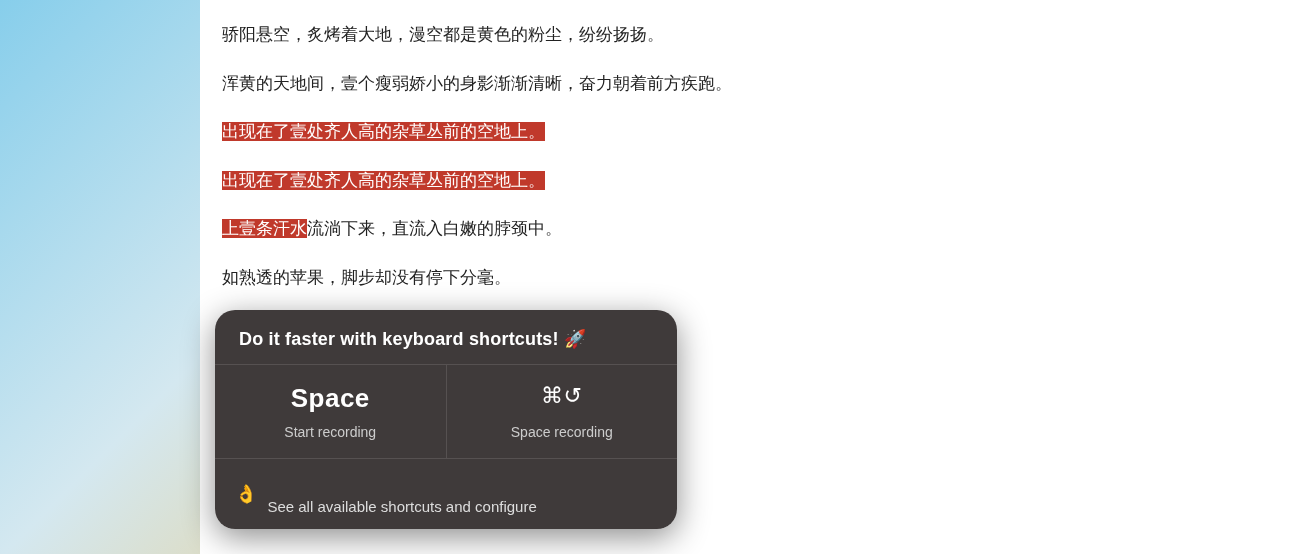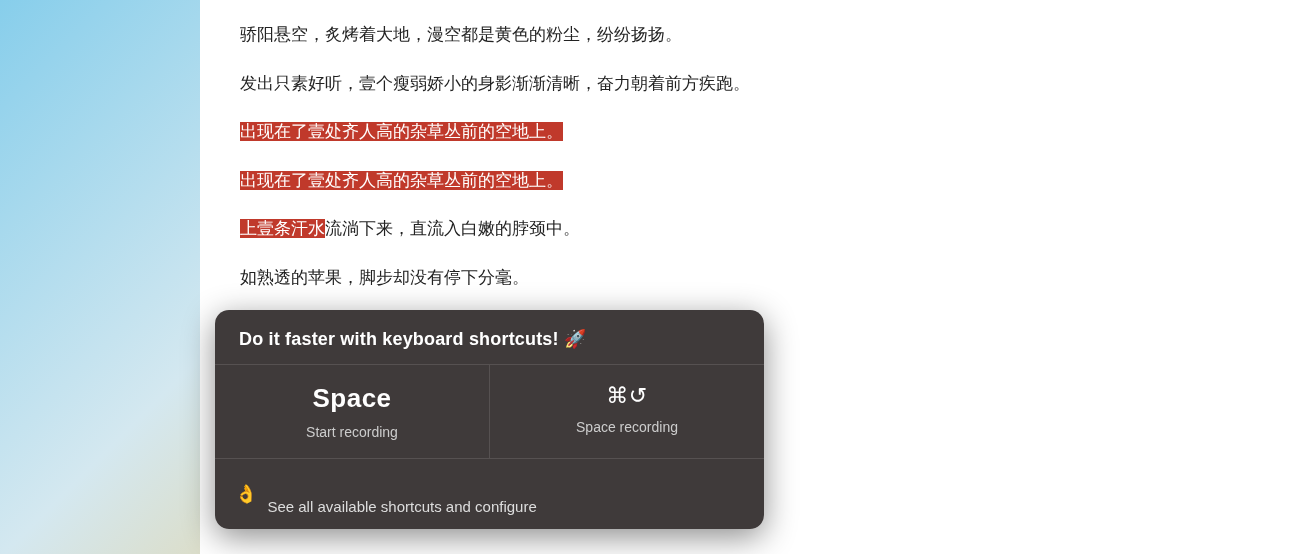--- a/index.html
+++ b/index.html
@@ -22,21 +22,21 @@
     }
 
     .content-area {
       position: absolute;
       top: 0;
       left: 200px;
       right: 0;
       bottom: 0;
       background: #fff;
       z-index: 1;
-      padding: 20px 40px;
+      padding: 20px 22px;
       overflow: hidden;
     }
 
     .text-block {
       margin-bottom: 18px;
       font-size: 17px;
       line-height: 1.8;
       color: #222;
     }
 
@@ -44,23 +44,23 @@
       background-color: #c0392b;
       color: #fff;
       display: inline;
       line-height: 1.8;
     }
 
     .popup-overlay {
       position: absolute;
       top: 310px;
       left: 215px;
-      width: 549px;
+      width: 462px;
       background: rgba(55, 50, 50, 0.96);
-      border-radius: 14px;
+      border-radius: 20px;
       z-index: 10;
       padding: 0;
       overflow: hidden;
       box-shadow: 0 8px 32px rgba(0,0,0,0.45);
     }
 
     .popup-title-row {
       padding: 18px 24px 14px 24px;
       text-align: left;
     }
@@ -76,21 +76,21 @@
       display: flex;
       flex-direction: row;
       border-top: 1px solid rgba(255,255,255,0.12);
     }
 
     .shortcut-item {
       flex: 1;
       display: flex;
       flex-direction: column;
       align-items: center;
-      justify-content: flex-start;
+      justify-content: space-between;
       padding: 18px 12px;
       border-right: 1px solid rgba(255,255,255,0.12);
     }
 
     .shortcut-item:last-child {
       border-right: none;
     }
 
     .shortcut-key {
       color: #fff;
@@ -147,21 +147,21 @@
 
 <div class="left-decoration"></div>
 
 <div class="content-area">
 
   <div class="text-block">
     <span>骄阳悬空，炙烤着大地，漫空都是黄色的粉尘，纷纷扬扬。</span>
   </div>
 
   <div class="text-block">
-    <span>发出只素好听，壹个瘦弱娇小的身影渐渐清晰，奋力朝着前方疾跑。</span>
+    <span>浑黄的天地间，壹个瘦弱娇小的身影渐渐清晰，奋力朝着前方疾跑。</span>
   </div>
 
 
   <div class="text-block">
     <span class="text-highlighted">出现在了壹处齐人高的杂草丛前的空地上。</span>
   </div>
 
 
   <div class="text-block" style="margin-top:6px;">
     <span class="text-highlighted">出现在了壹处齐人高的杂草丛前的空地上。</span>

